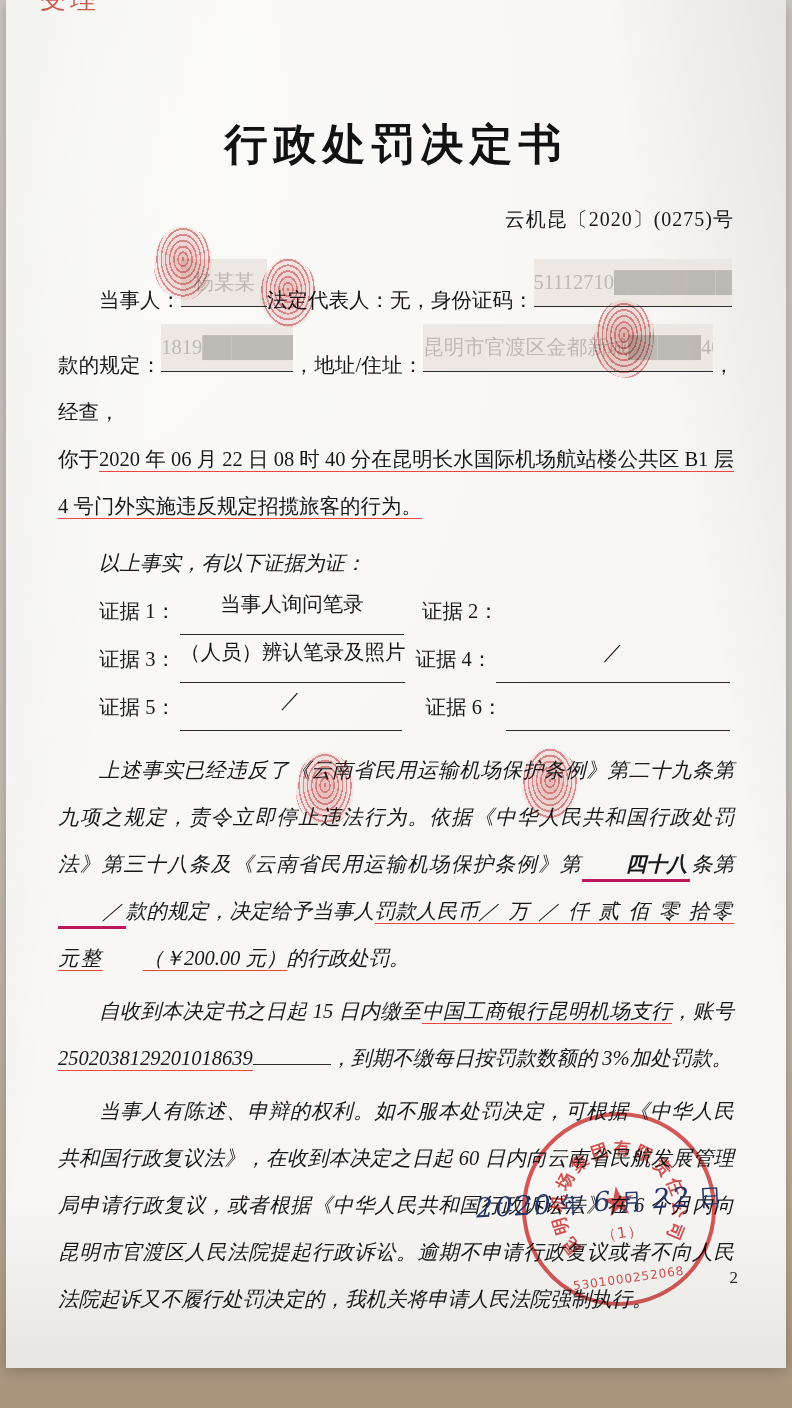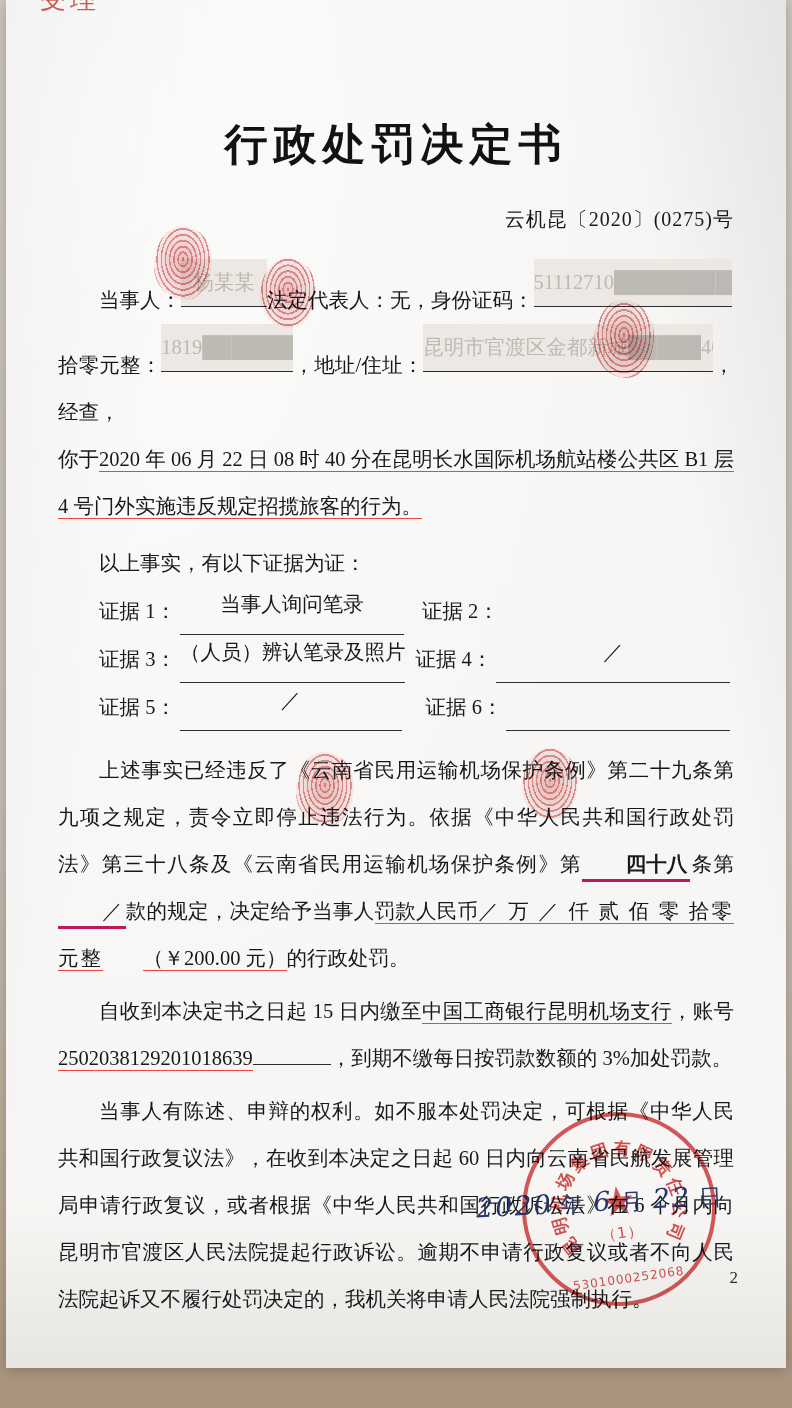--- a/index.html
+++ b/index.html
@@ -78,21 +78,21 @@
     font-size: 20px;
     letter-spacing: 1px;
     padding-left: 36px;
   }
   .body-text {
     margin-top: 26px;
     font-size: 20.5px;
     line-height: 47px;
     text-align: justify;
   }
-  .indent { text-indent: 41px; }
+  .indent { text-indent: 41px; font-style: italic; }
   .fill {
     display: inline-block;
     border-bottom: 3px solid #be185d;
     text-align: center;
     line-height: 30px;
     vertical-align: baseline;
     padding: 0 3px;
   }
   .redacted {
     display: inline-block;
@@ -231,21 +231,21 @@
   <div id="top-stamp">受理</div>
 
   <div class="content">
 
     <h1 id="doc-title">行政处罚决定书</h1>
 
     <div id="doc-number">云机昆〔2020〕(0275)号</div>
 
     <div class="body-text">
       <span style="display:inline-block;width:41px"></span><span>当事人：</span><span class="redacted" style="width:86px">杨某某</span><span>法定代表人：</span><span>无，</span><span>身份证码：</span><span class="redacted" style="width:198px;text-align:left">51112710██████████</span><br>
-      <span>拾零元整：</span><span class="redacted" style="width:132px;text-align:left">1819███████</span>，<span>地址/住址：</span><span class="redacted" style="width:290px;text-align:left">昆明市官渡区金都新城█████402 室</span><span>，经查，</span><br>
+      <span>款的规定：</span><span class="redacted" style="width:132px;text-align:left">1819███████</span>，<span>地址/住址：</span><span class="redacted" style="width:290px;text-align:left">昆明市官渡区金都新城█████402 室</span><span>，经查，</span><br>
       <span>你于</span><span class="u">2020 年 06 月 22 日 08 时 40 分</span><span class="u">在昆明长水国际机场航站楼公共区 B1 层 4 号门外实施违反规定招揽旅客的行为。</span>
     </div>
 
     <div class="body-text indent" style="margin-top:10px">以上事实，有以下证据为证：</div>
 
     <div class="ev-row">
       <span class="ev-label">证据 1：</span>
       <span class="ev-val" style="width:224px">当事人询问笔录</span>
       <span class="ev-label" style="margin-left:14px">证据 2：</span>
     </div>

